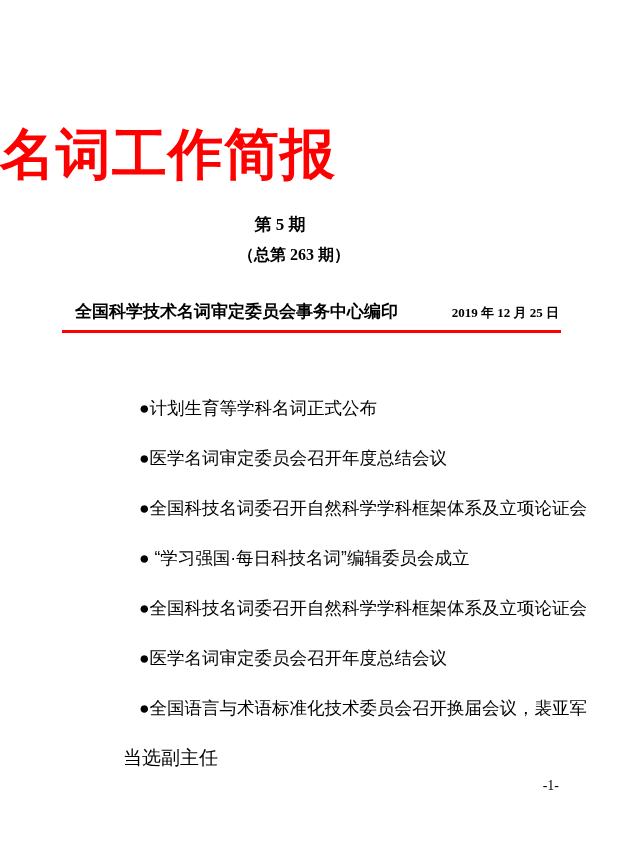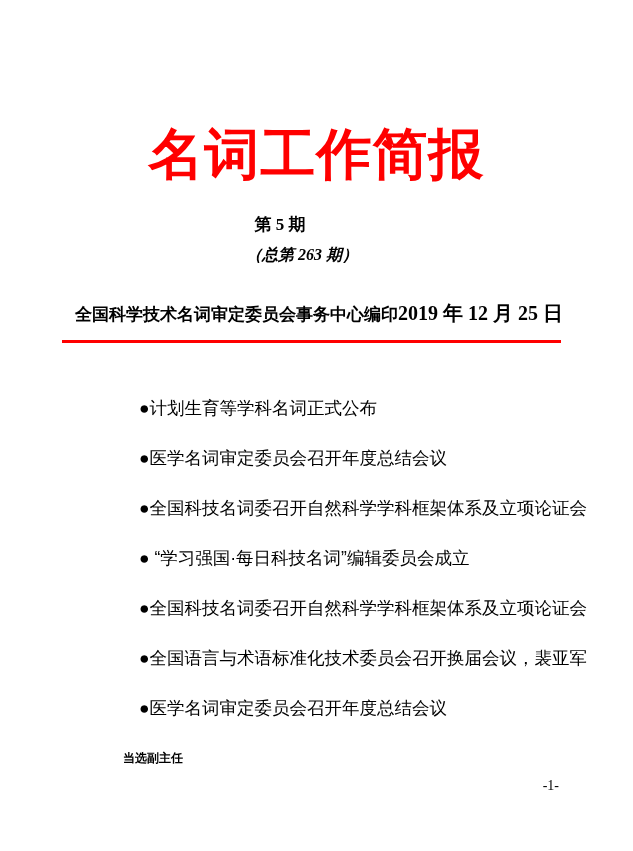--- a/index.html
+++ b/index.html
@@ -21,21 +21,21 @@
     background:var(--paper);
     overflow:hidden;
     margin:0 auto;
   }
   
   .masthead-title{
     position:absolute;
     top:120px;
     left:0;
     width:633px;
-    text-align:center;
+    text-align:left;
     font-family:"Liberation Serif","DejaVu Serif",serif;
     font-weight:bold;
     font-size:55px;
     line-height:70px;
     letter-spacing:1px;
     color:var(--title-red);
     white-space:nowrap;
   }
   .issue-line{
     position:absolute;
@@ -45,53 +45,53 @@
     text-align:center;
     font-family:"Liberation Serif","DejaVu Serif",serif;
     font-weight:bold;
     font-size:17px;
     line-height:24px;
     color:var(--ink);
   }
   .total-issue-line{
     position:absolute;
     top:243px;
-    left:16px;
+    left:8px;
     width:572px;
     text-align:center;
     font-family:"Liberation Serif","DejaVu Serif",serif;
     font-weight:bold;
     font-size:16px;
     line-height:24px;
     color:var(--ink);
-    font-style:italic;
   }
   
   .pub-row{
     position:absolute;
     top:300px;
     left:62px;
     width:499px;
     display:flex;
     justify-content:space-between;
     align-items:baseline;
     border-bottom:3px solid var(--rule-red);
-    padding:0 2px 13px 13px;
+    padding:0 2px 7px 13px;
+    gap:36px;
   }
   .publisher{
     font-family:"Liberation Sans","DejaVu Sans",sans-serif;
     font-weight:bold;
     font-size:17px;
     letter-spacing:0px;
     white-space:nowrap;
   }
   .pub-date{
     font-family:"Liberation Serif","DejaVu Serif",serif;
     font-weight:bold;
-    font-size:20px;
+    font-size:13px;
     white-space:nowrap;
   }
   
   .toc{
     position:absolute;
     top:383px;
     left:103px;
     width:475px;
   }
   .toc-item{
@@ -99,22 +99,22 @@
     font-size:17.5px;
     line-height:50px;
     white-space:nowrap;
     color:var(--ink);
     margin-left:36px;
   }
   .toc-item .bullet{
     font-size:17.5px;
   }
   .toc-cont{
-    font-weight:bold;
-    font-size:12px;
+    font-weight:normal;
+    font-size:19px;
     line-height:50px;
     padding-left:20px;
     white-space:nowrap;
     color:var(--ink);
   }
   
   .page-number{
     position:absolute;
     top:778px;
     right:74px;
@@ -155,25 +155,25 @@
 
     <div class="toc-item">
       <span class="bullet">●</span> <span>“学习强国·每日科技名词”编辑委员会成立</span>
     </div>
 
     <div class="toc-item">
       <span class="bullet">●</span><span>全国科技名词委召开自然科学学科框架体系及立项论证会</span>
     </div>
 
     <div class="toc-item">
-      <span class="bullet">●</span><span>全国语言与术语标准化技术委员会召开换届会议，裴亚军</span>
+      <span class="bullet">●</span><span>医学名词审定委员会召开年度总结会议</span>
     </div>
 
     <div class="toc-item">
-      <span class="bullet">●</span><span>医学名词审定委员会召开年度总结会议</span>
+      <span class="bullet">●</span><span>全国语言与术语标准化技术委员会召开换届会议，裴亚军</span>
     </div>
 
     <div class="toc-cont">当选副主任</div>
 
   </div>
 
   <div class="page-number">-1-</div>
 
 </div>
 

